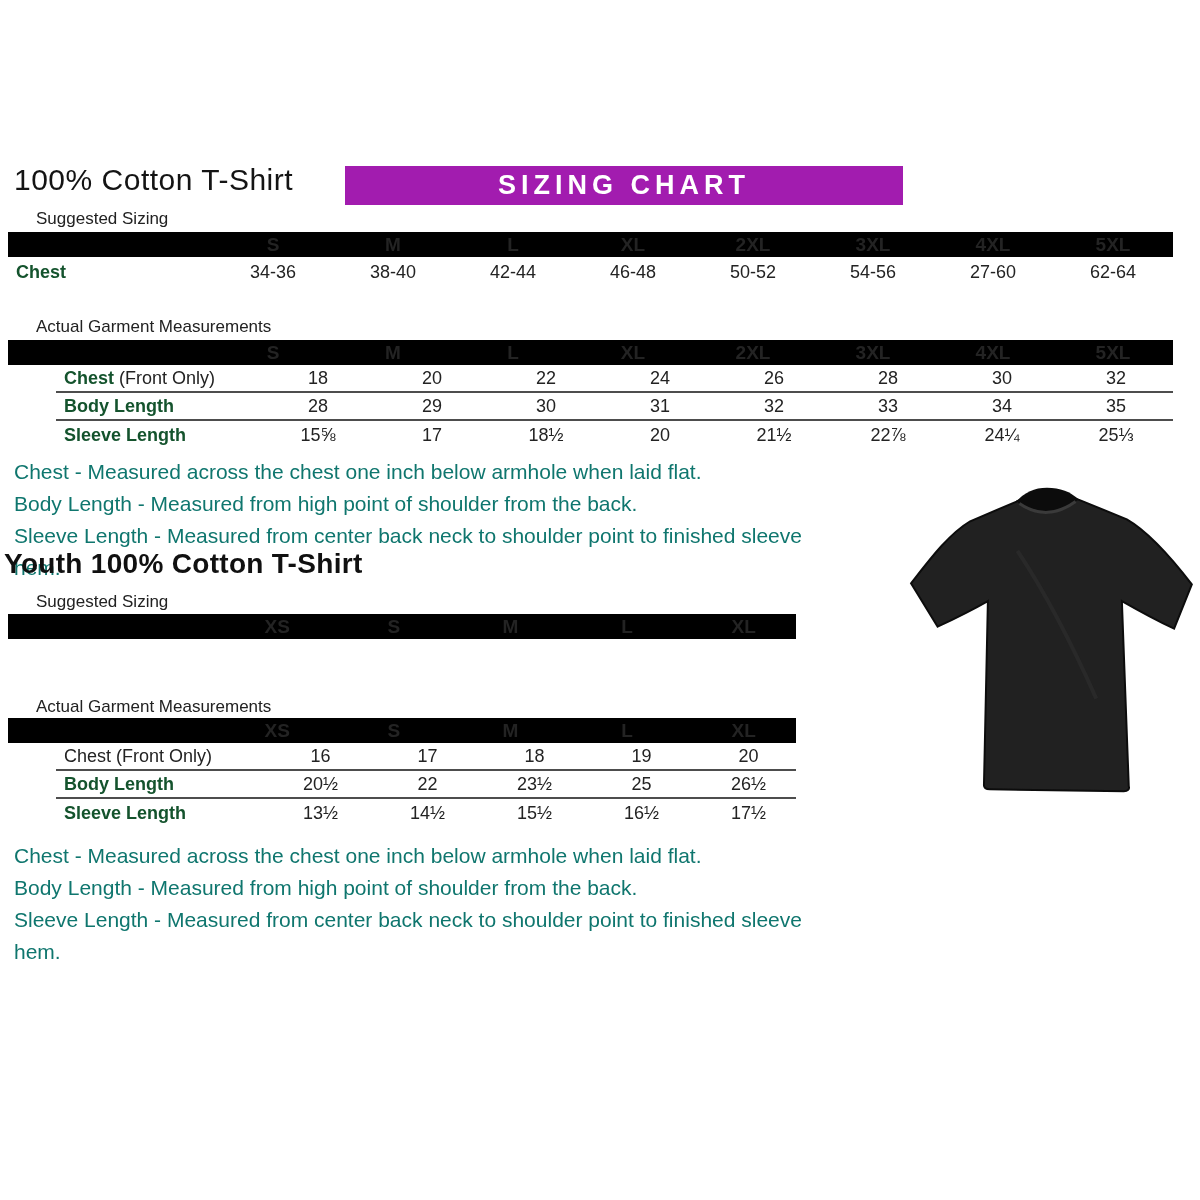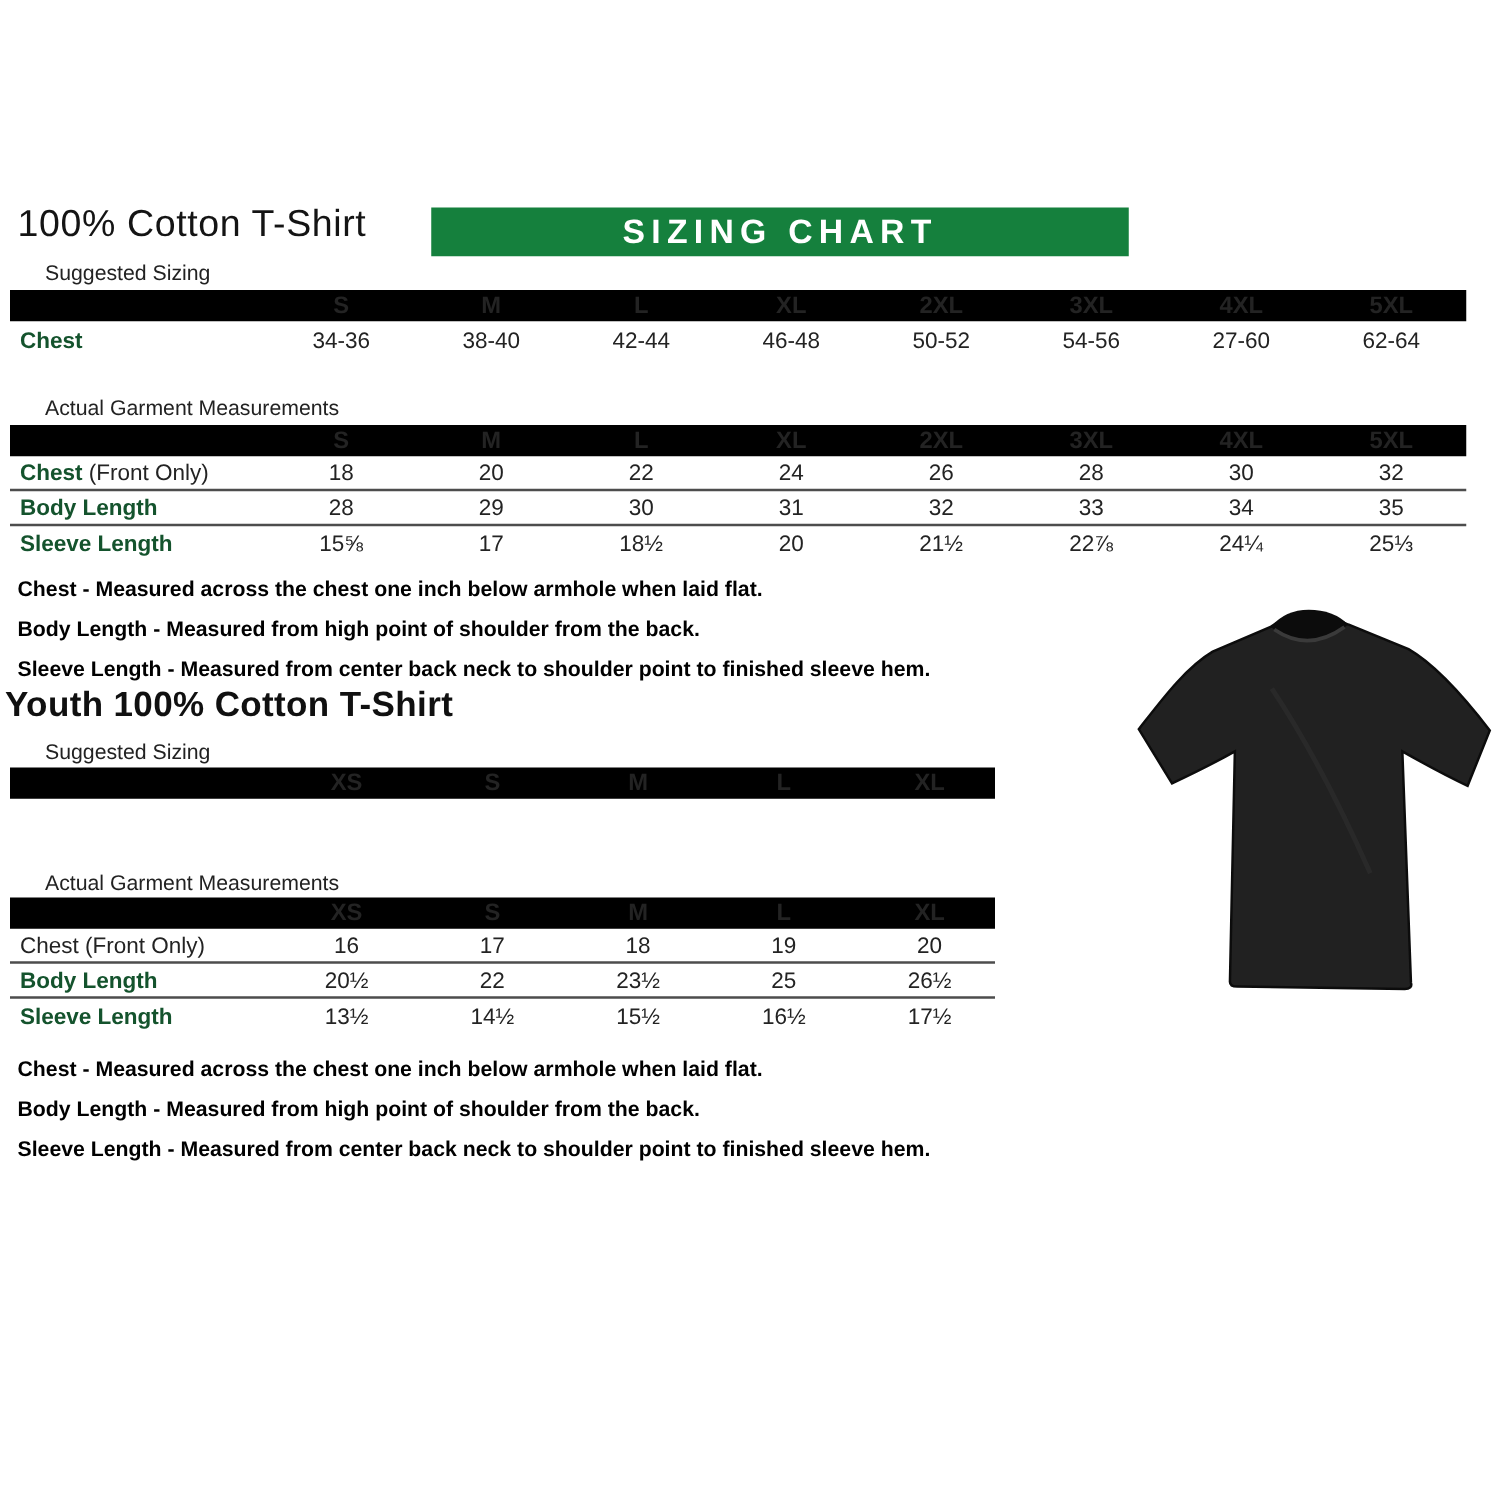--- a/index.html
+++ b/index.html
@@ -14,21 +14,21 @@
   .page { position: absolute; inset: 0; }
 
   .adult-title {
     position: absolute; left: 14px; top: 163px;
     font-size: 30px; font-weight: 400; color: #141414;
     letter-spacing: 0.5px;
   }
   .banner {
     position: absolute; left: 345px; top: 166px;
     width: 558px; height: 39px;
-    background: #15803d; color: #ffffff;
+    background: #a21caf; color: #ffffff;
     font-size: 27px; font-weight: 700; letter-spacing: 5px;
     text-align: center; line-height: 39px;
   }
   .section-label {
     position: absolute; left: 8px;
     font-size: 17px; color: #222222; margin-left: 28px;
   }
   .pos-adult-sug-label  { top: 209px; }
   .pos-adult-act-label  { top: 317px; }
   .pos-youth-sug-label  { top: 592px; }
@@ -43,31 +43,31 @@
   .t-row { display: grid; align-items: center; }
   .cols-8 .t-row { grid-template-columns: 205px repeat(8, 1fr); }
   .cols-5 .t-row { grid-template-columns: 205px repeat(5, 1fr); gap: 12px; }
 
   .t-head {
     background: #000000; color: #ffffff;
     height: 25px; font-weight: 700; font-size: 19px;
   }
   .t-head .t-cell { text-align: center; }
   .t-data { height: 30px; font-size: 18px; }
-  .pos-adult-act .t-data, .pos-youth-act .t-data { height: 28px; }
+  .pos-adult-act .t-data, .pos-youth-act .t-data { height: 28px; margin-left: 48px; }
   .t-data.bordered { border-bottom: 2px solid #4d4d4d; }
   .t-cell { text-align: center; color: #232323; }
   .t-label { text-align: left; padding-left: 8px; white-space: nowrap; }
   .t-label b { font-weight: 700; color: #14532d; }
   .t-label span { font-weight: 400; }
 
   .notes { position: absolute; left: 14px; width: 820px; }
   .pos-adult-notes { top: 456px; }
   .pos-youth-notes { top: 840px; }
-  .note-line { font-size: 17px; color: #000000; line-height: 32px; font-weight: bold; }
+  .note-line { font-size: 21px; color: #0f766e; line-height: 32px; }
 
   .youth-title {
     position: absolute; left: 4px; top: 548px;
     font-size: 28px; font-weight: 700; color: #101010;
     letter-spacing: 0.3px;
   }
 
   .tshirt-wrap { position: absolute; left: 898px; top: 472px; width: 298px; height: 335px; }
 </style>
 </head>

